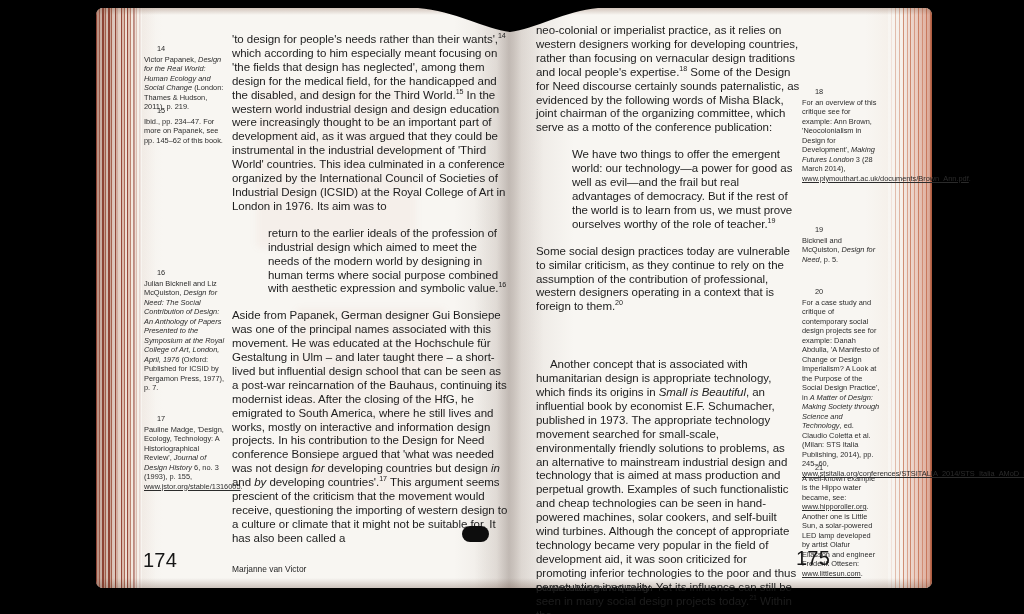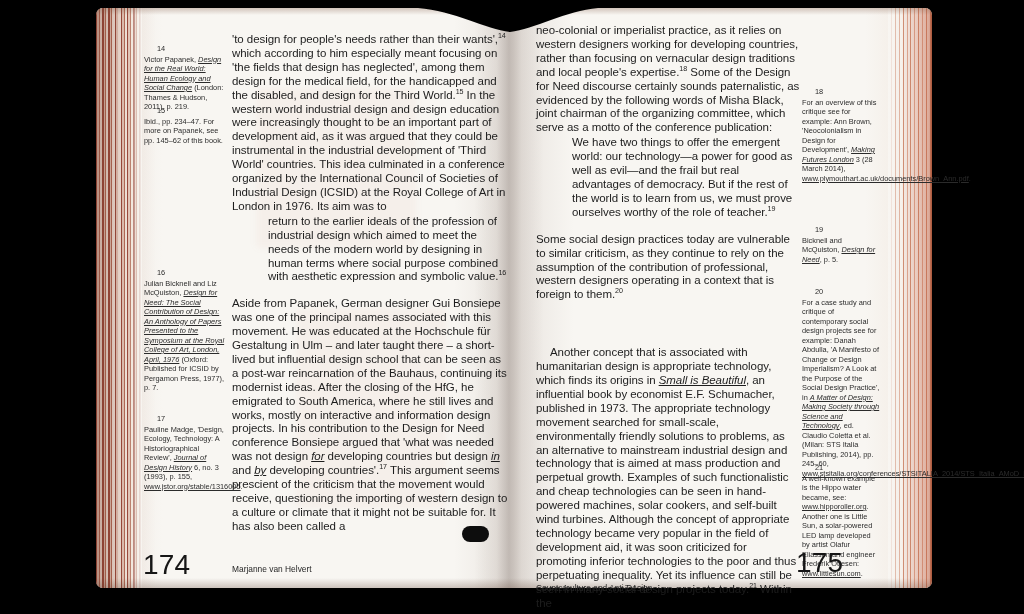--- a/index.html
+++ b/index.html
@@ -25,33 +25,33 @@
         background:linear-gradient(180deg, rgba(120,80,60,0.30), rgba(120,80,60,0));}
   .bottom-shade{position:absolute;left:0;right:0;bottom:0;height:10px;border-radius:0 0 7px 7px;
         background:linear-gradient(0deg, rgba(90,60,45,0.28), rgba(90,60,45,0));}
   .top-notch{position:absolute;left:322px;top:0;width:180px;height:25px;}
   .ghost{position:absolute;background:rgba(200,115,95,0.05);filter:blur(3px);border-radius:4px;}
 
   .main-col{position:absolute;color:#1d1d1d;font-size:11.5px;line-height:13.9px;letter-spacing:-0.05px;}
   #left-main{left:136px;top:25px;width:276px;}
   #right-main{left:440px;top:16px;width:264px;}
   .para{margin:0;}
-  .quote{margin:1px 0 13px 36px;}
+  .quote{margin:13px 0 13px 36px;}
   .indent{text-indent:14px;margin-top:44px;}
 
   .fn{position:absolute;width:84px;color:#2b2b2b;font-size:7.4px;line-height:9.5px;letter-spacing:0;}
   .fn-l{left:48px;}
   .fn-r{left:706px;width:78px;}
   .fn .num{display:block;margin-left:13px;margin-bottom:1px;}
 
-  .s-i{font-style:italic;text-decoration:underline;}
+  .s-i{font-style:italic;}
   .s-u{text-decoration:underline;}
   .s-sup{vertical-align:super;font-size:62%;line-height:0;}
 
-  .pageno{position:absolute;font-size:28px;color:#161616;letter-spacing:0.2px;}
+  .pageno{position:absolute;font-size:20px;color:#161616;letter-spacing:0.2px;}
   #pn-left{left:47px;top:541px;}
   #pn-right{left:700px;top:539px;width:82px;}
   .runhead{position:absolute;font-size:8.4px;color:#262626;}
   #rh-left{left:136px;top:556px;}
   #rh-right{left:440px;top:575px;}
 
   .tab-pill{position:absolute;left:366px;top:518px;width:27px;height:16px;background:#0d0d0d;border-radius:8px;}
 </style>
 </head>
 <body>
@@ -109,21 +109,21 @@
 
     <div class="main-col" id="right-main">
       <p class="para"><span>neo-colonial or imperialist practice, as it relies on western designers working for developing countries, rather than focusing on vernacular design traditions and local people's expertise.</span><span class="s-sup">18</span><span> Some of the Design for Need discourse certainly sounds paternalistic, as evidenced by the following words of Misha Black, joint chairman of the organizing committee, which serve as a motto of the conference publication:</span></p>
       <p class="quote"><span>We have two things to offer the emergent world: our technology—a power for good as well as evil—and the frail but real advantages of democracy. But if the rest of the world is to learn from us, we must prove ourselves worthy of the role of teacher.</span><span class="s-sup">19</span></p>
       <p class="para"><span>Some social design practices today are vulnerable to similar criticism, as they continue to rely on the assumption of the contribution of professional, western designers operating in a context that is foreign to them.</span><span class="s-sup">20</span></p>
       <p class="para indent"><span>Another concept that is associated with humanitarian design is appropriate technology, which finds its origins in </span><span class="s-i">Small is Beautiful</span><span>, an influential book by economist E.F. Schumacher, published in 1973. The appropriate technology movement searched for small-scale, environmentally friendly solutions to problems, as an alternative to mainstream industrial design and technology that is aimed at mass production and perpetual growth. Examples of such functionalistic and cheap technologies can be seen in hand-powered machines, solar cookers, and self-built wind turbines. Although the concept of appropriate technology became very popular in the field of development aid, it was soon criticized for promoting inferior technologies to the poor and thus perpetuating inequality. Yet its influence can still be seen in many social design projects today.</span><span class="s-sup">21</span><span> Within the</span></p>
     </div>
 
     <div class="tab-pill"></div>
     <div class="pageno" id="pn-left">174</div>
-    <div class="runhead" id="rh-left">Marjanne van Helvert</div>
+    <div class="runhead" id="rh-left">Marjanne van Victor</div>
     <div class="runhead" id="rh-right">Counterculture and Anti-Design</div>
     <div class="pageno" id="pn-right">175</div>
 
     <svg class="top-notch" viewBox="0 0 180 25" aria-hidden="true">
       <path d="M0,0 H180 C148,3 116,21 92,24 C68,21 36,3 0,0 Z" fill="#000"></path>
     </svg>
   </div>
 </div>
 
 </body></html>

